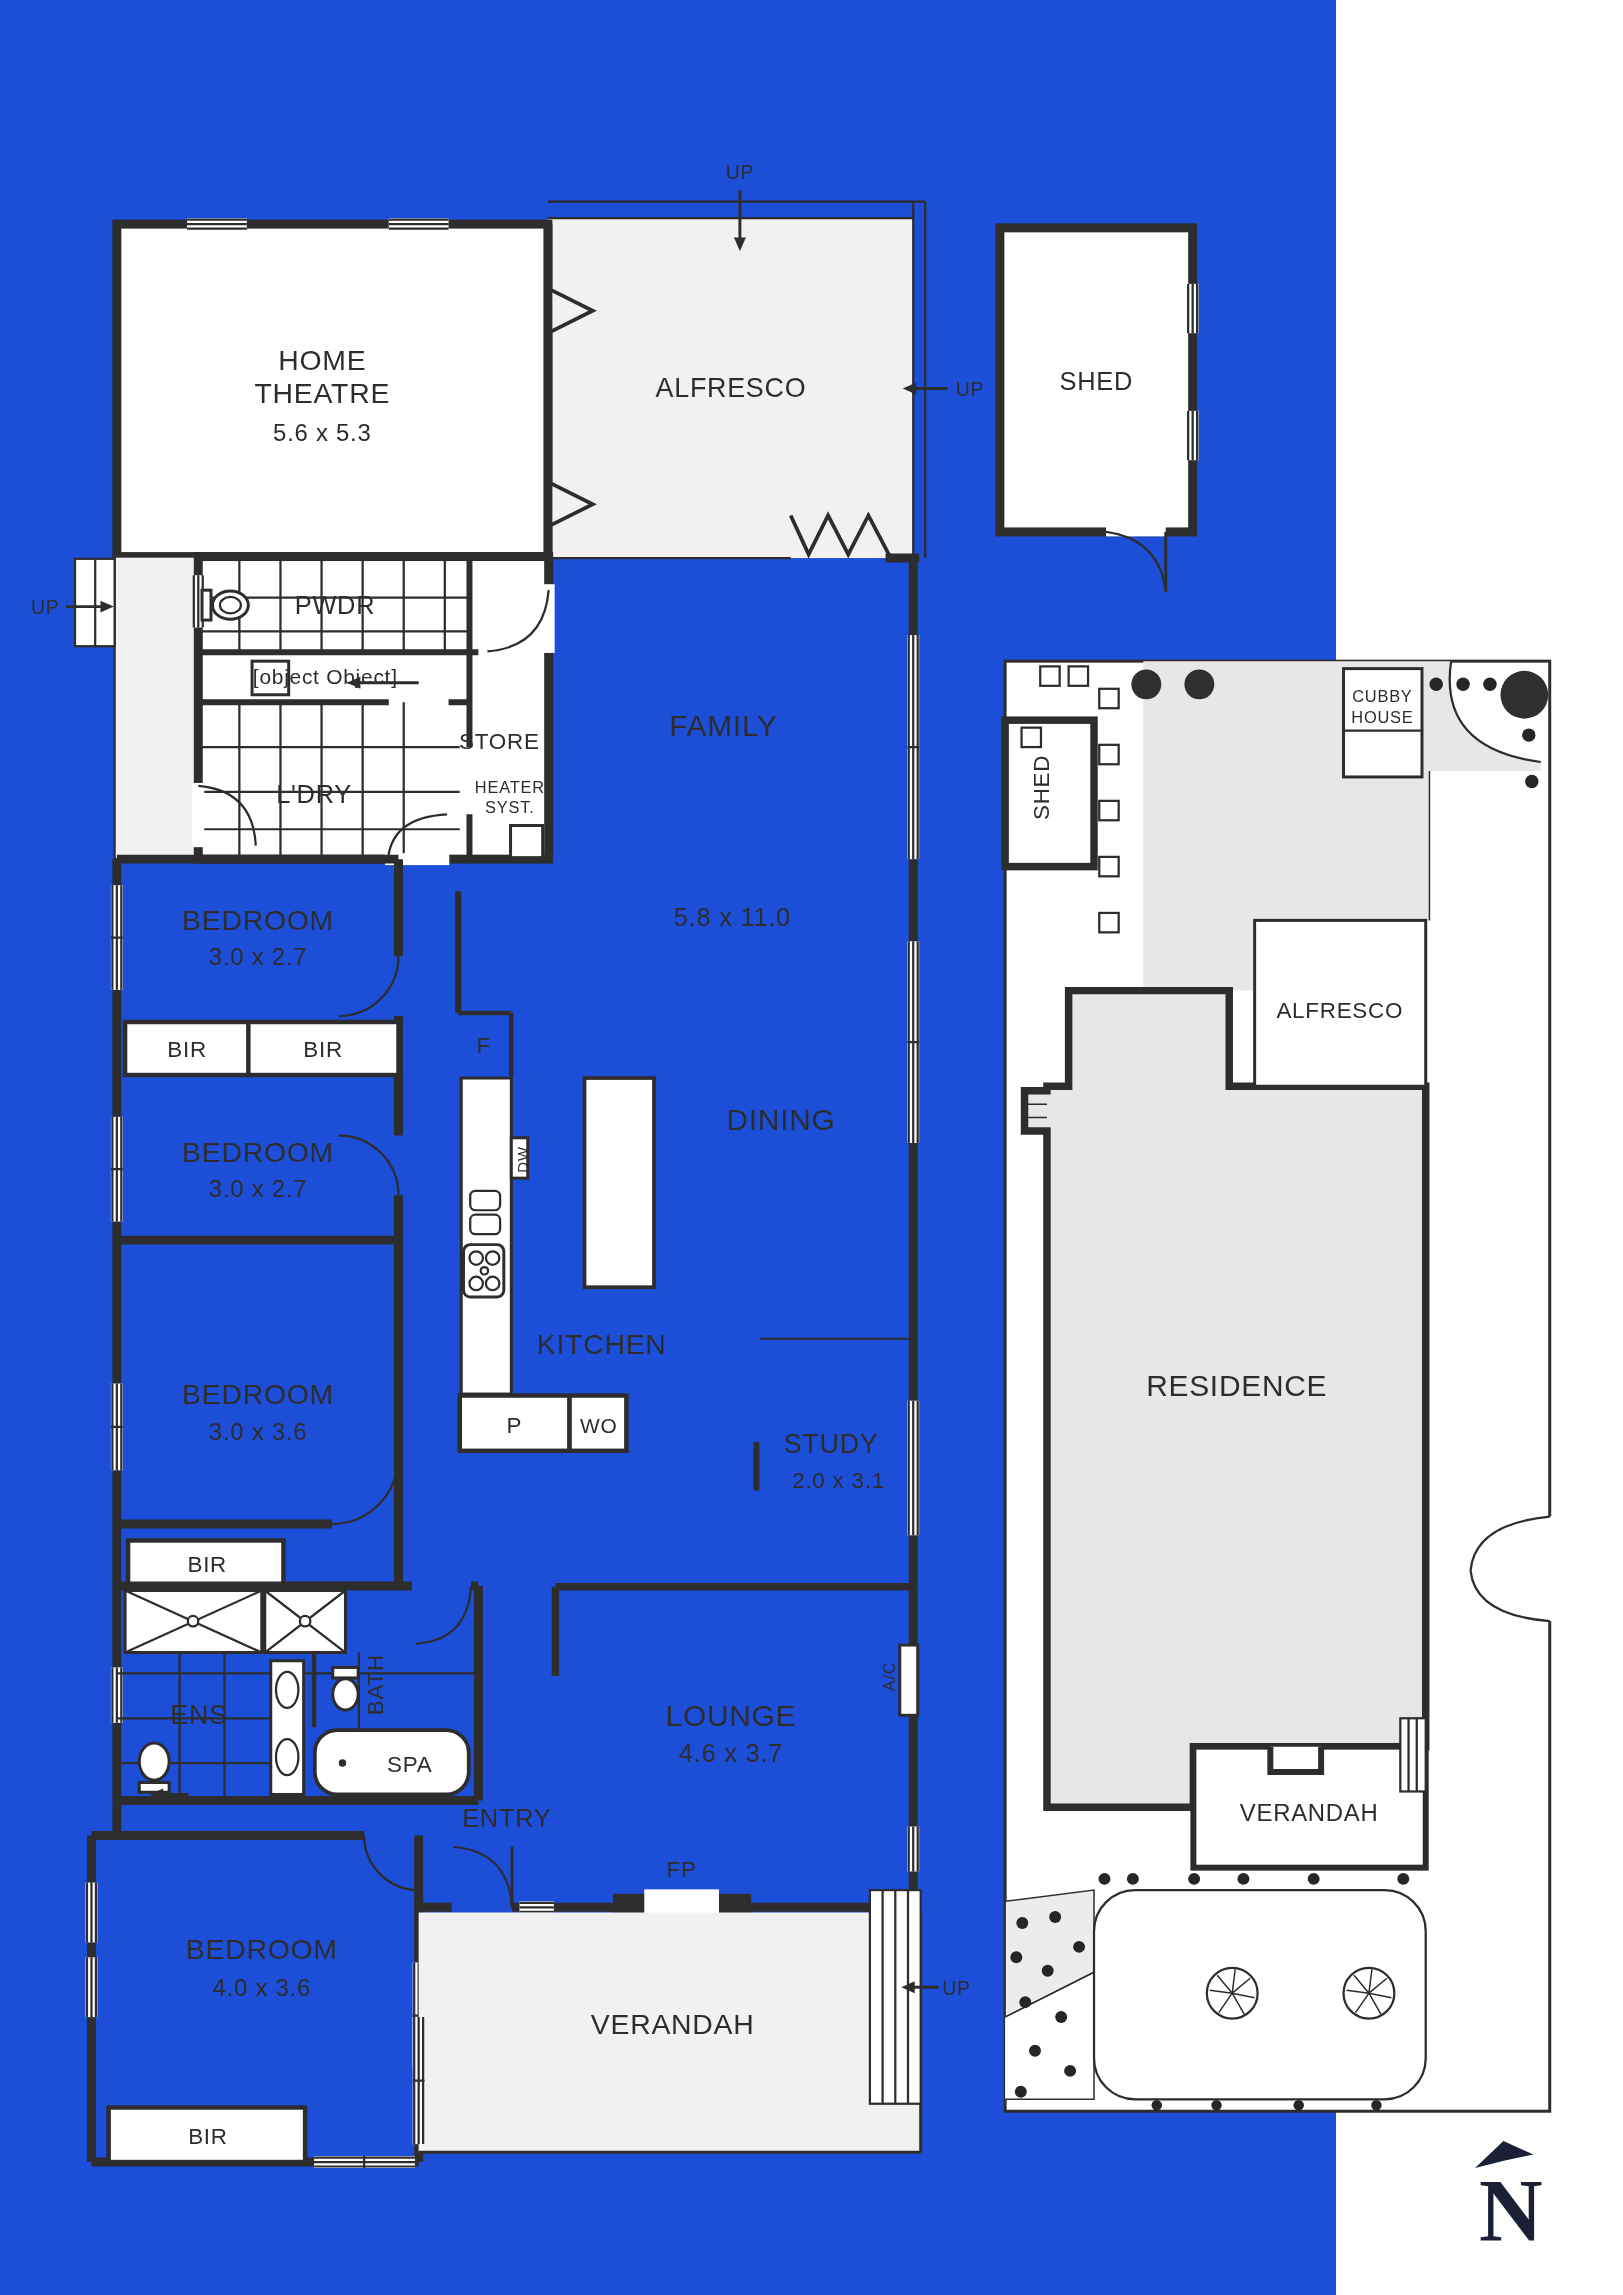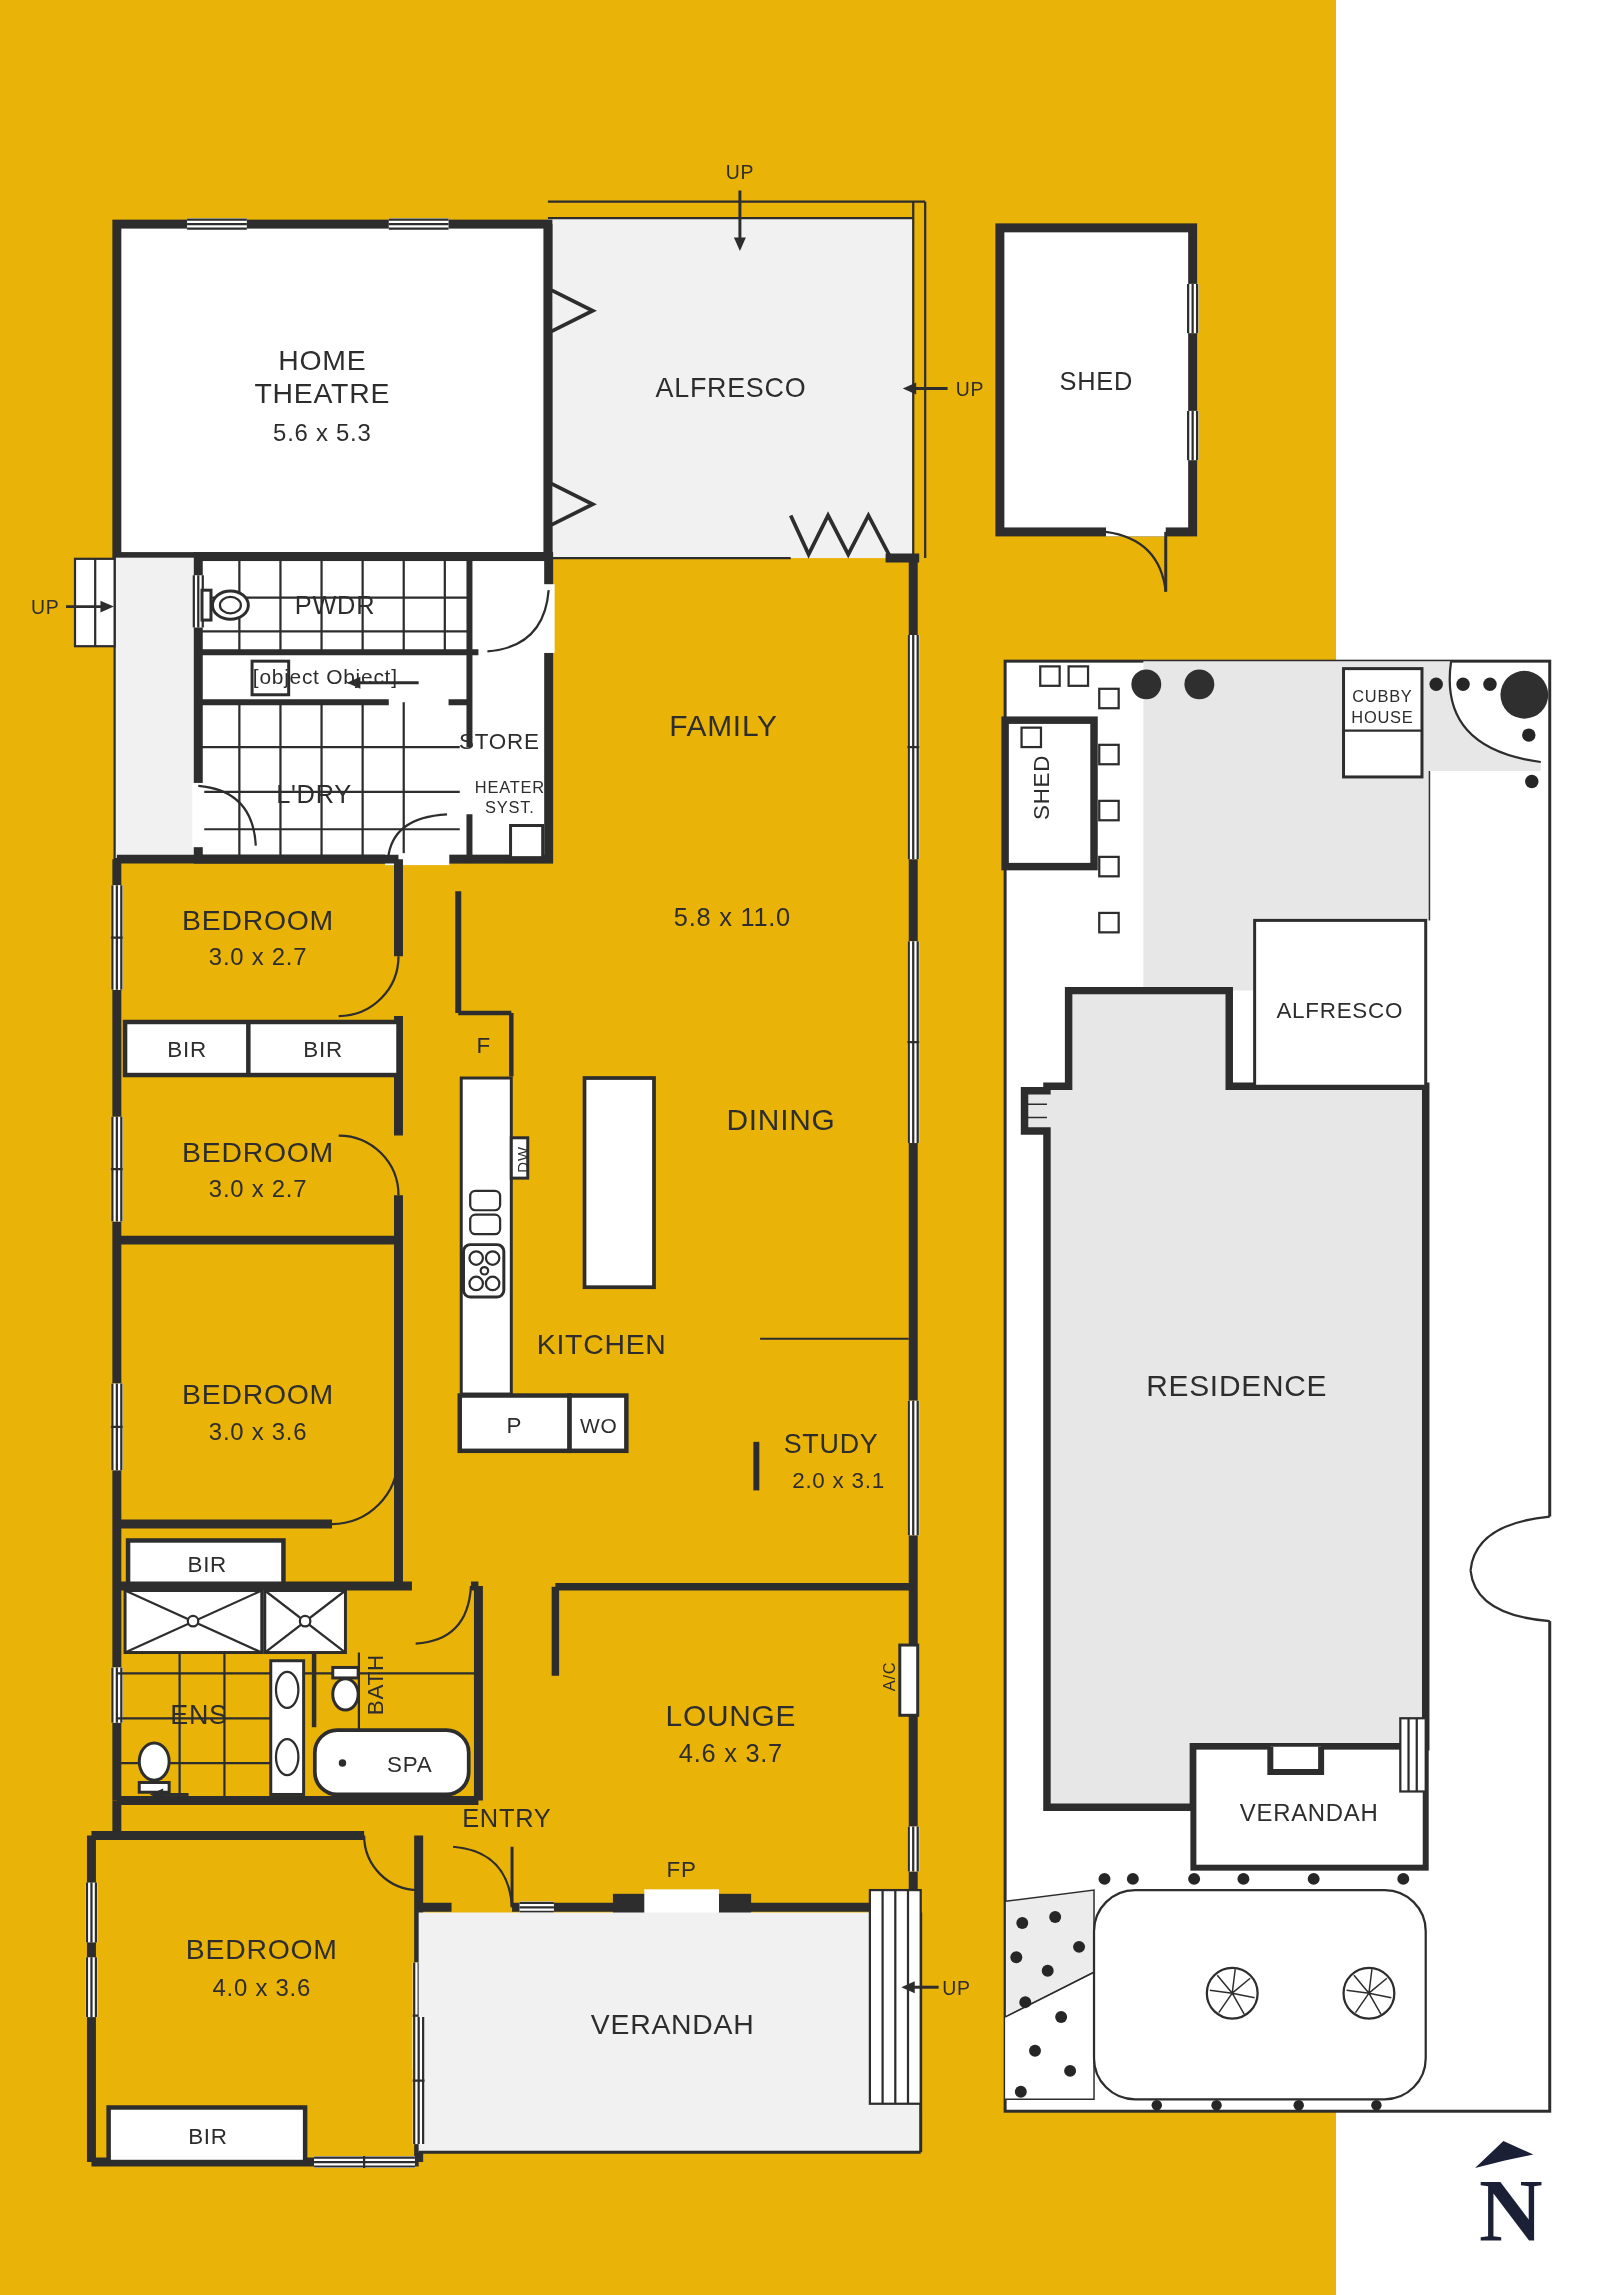--- a/index.html
+++ b/index.html
@@ -1,16 +1,16 @@
 <!DOCTYPE html>
 <html style="font-size:12px"><head>
 <meta charset="utf-8">
 <style>
   html,body{margin:0;padding:0;background:#ffffff;}
-  .page{width:1336px;height:2295px;position:relative;background:#eab308;text-decoration:underline;}
+  .page{width:1336px;height:2295px;position:relative;background:#1d4ed8;text-decoration:underline;}
   svg{display:block;}
   .ln{stroke:#2d2d2d;fill:none;stroke-linecap:butt;}
   .w2{stroke-width:2}.w3{stroke-width:3}.w4{stroke-width:4}.w5{stroke-width:5}
   .w6{stroke-width:6}.w8{stroke-width:8}.w10{stroke-width:10}.w12{stroke-width:12}
   .fw{fill:#ffffff}.fg{fill:#f1f1f1}.fm{fill:#e7e7e7}.fb{fill:#ececec}
   .blk{fill:#2d2d2d}.dot{fill:#262626}.tree{fill:#2f2f2f}
   .t{font-family:"Liberation Sans",sans-serif;fill:#2d2d2d;text-anchor:middle;letter-spacing:1px;}
   .f20{font-size:20px}.f22{font-size:22px}.f26{font-size:26px}
   .f28{font-size:28px}.f30{font-size:30px}.f32{font-size:32px}.f34{font-size:34px}
   .f36{font-size:36px}.f38{font-size:38px}.f40{font-size:40px}

